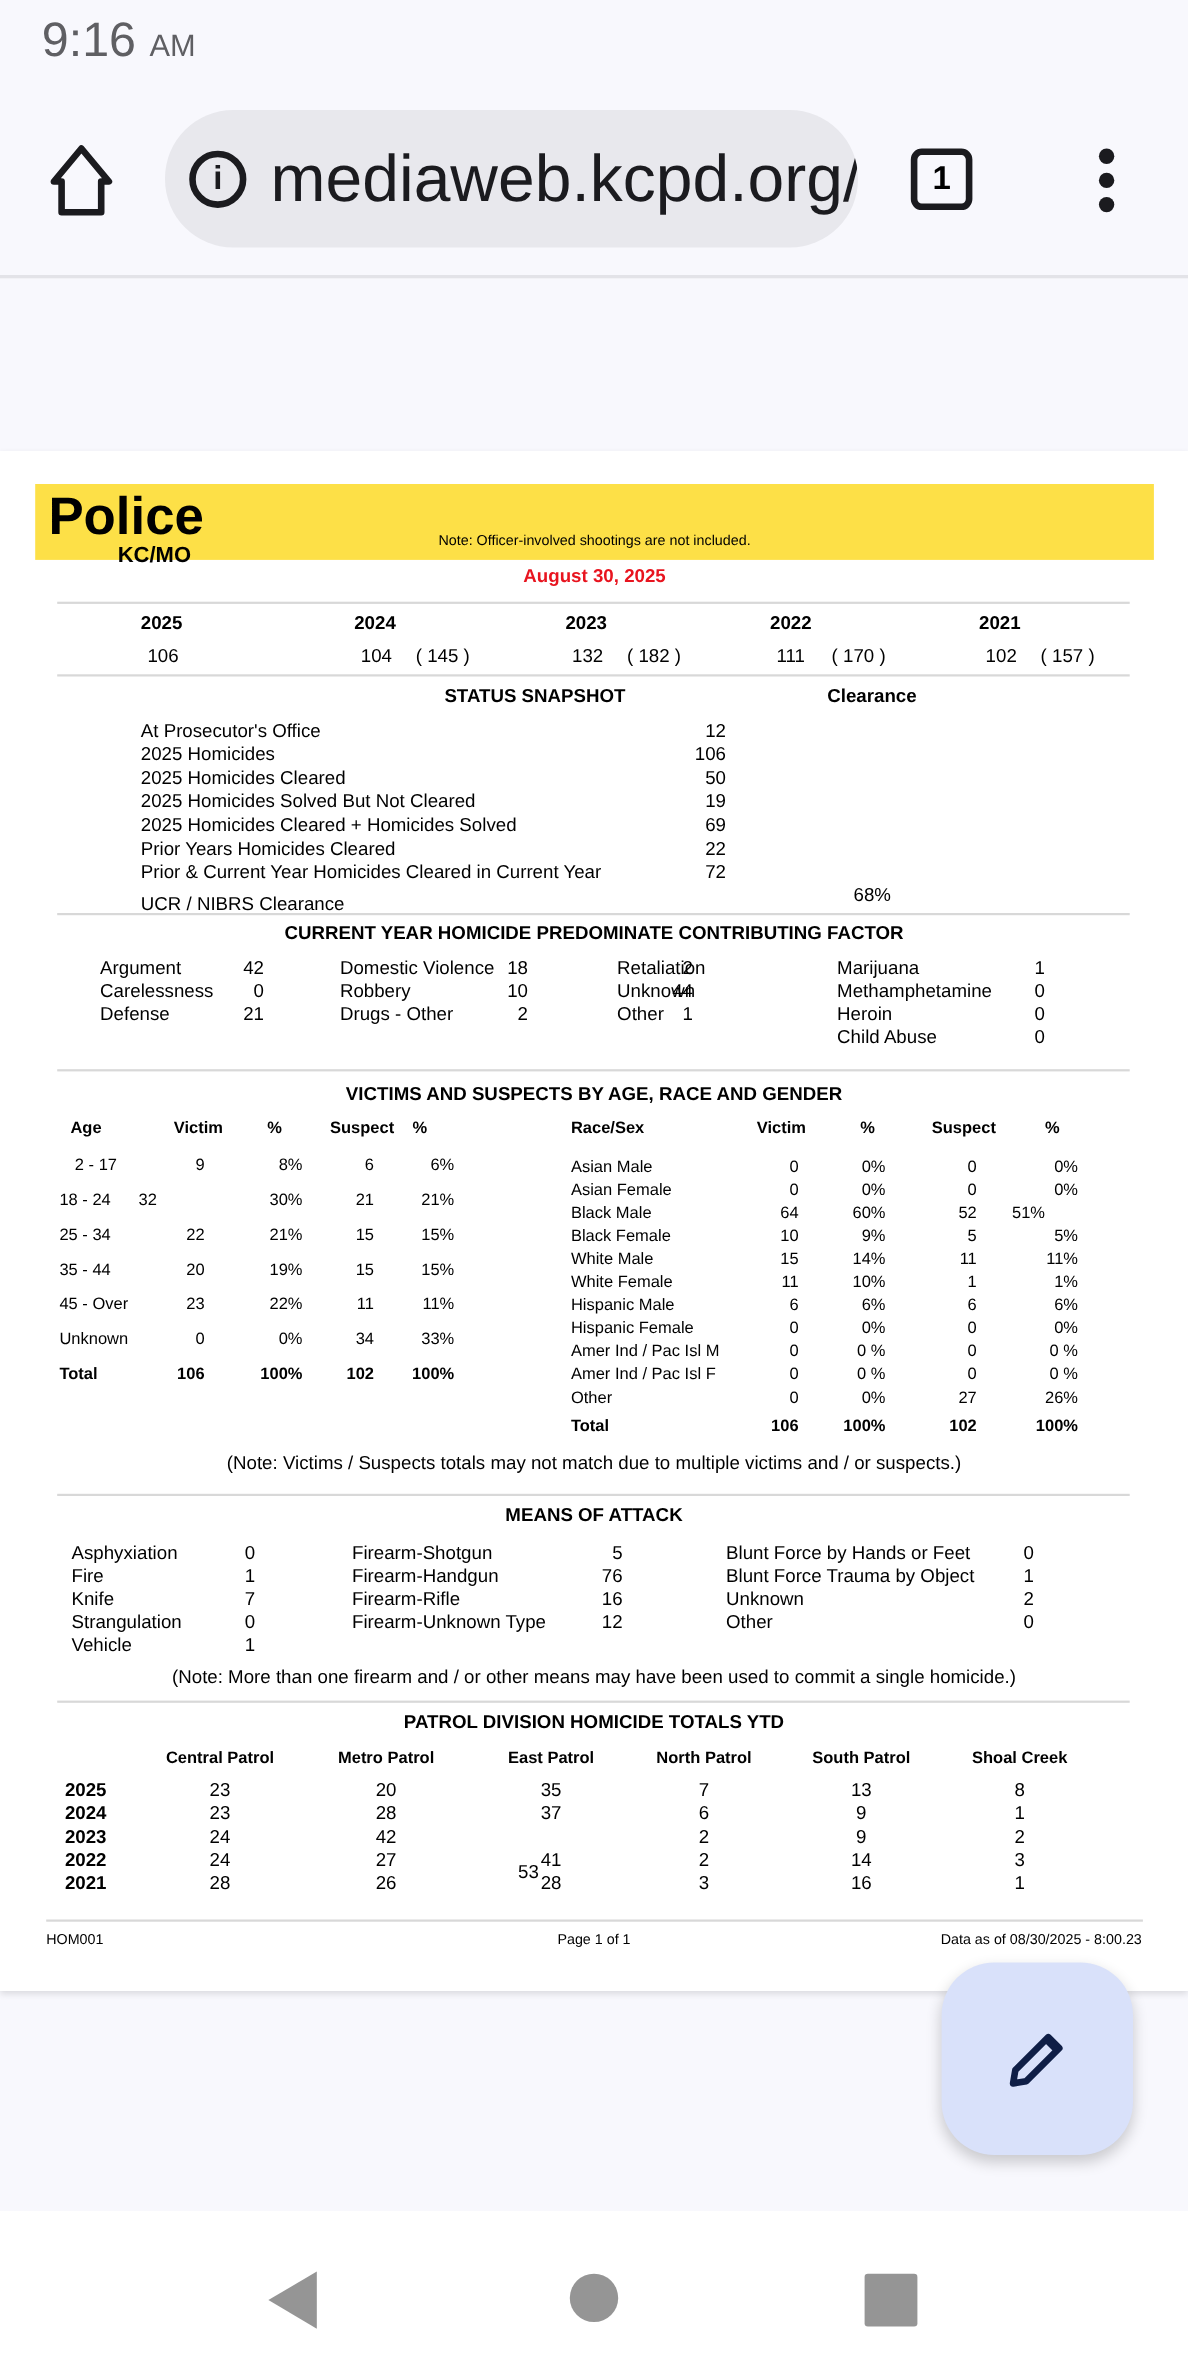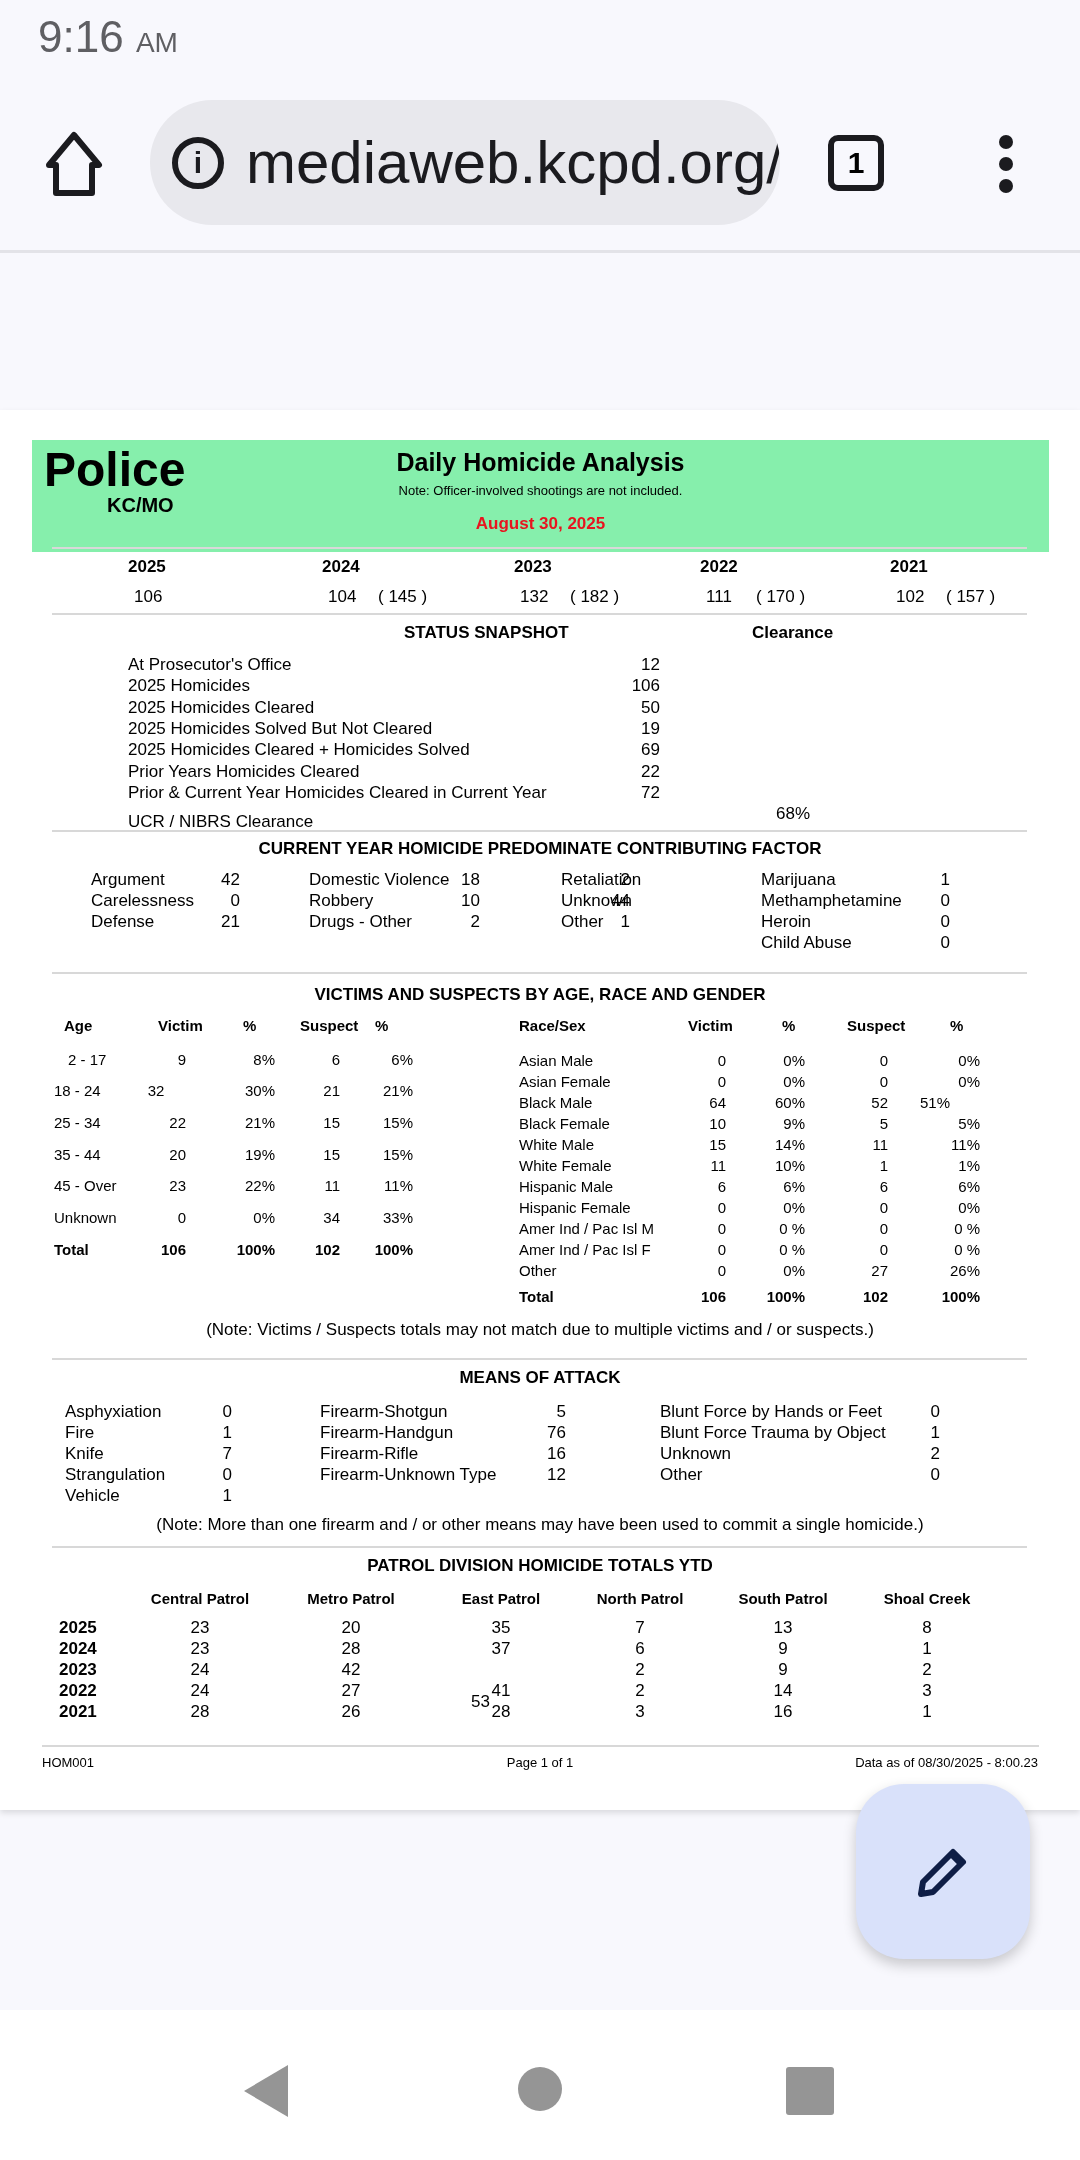--- a/index.html
+++ b/index.html
@@ -16,21 +16,21 @@
 .toolbar{position:absolute;left:0;top:75px;width:1080px;height:175px}
 .home{position:absolute;left:44px;top:55px;width:60px;height:70px}
 .urlbar{position:absolute;left:150px;top:25px;width:630px;height:125px;border-radius:62px;background:#e8e8ed;display:flex;align-items:center;overflow:hidden}
 .info{width:52px;height:52px;border:6px solid #1b1b1f;border-radius:50%;margin-left:22px;display:flex;align-items:center;justify-content:center;font-weight:bold;font-size:30px;color:#1b1b1f;flex:none}
 .url{font-size:60px;color:#1b1b1f;margin-left:22px;white-space:nowrap}
 .tabs{position:absolute;left:828px;top:60px;width:56px;height:56px;border:6px solid #1b1b1f;border-radius:10px;display:flex;align-items:center;justify-content:center;font-size:30px;font-weight:bold}
 .menu{position:absolute;left:990px;top:60px;width:32px;height:58px;display:flex;flex-direction:column;justify-content:space-between;align-items:center}
 .menu i{display:block;width:14px;height:14px;border-radius:50%;background:#1b1b1f}
 .divline{position:absolute;left:0;top:250px;width:1080px;height:3px;background:#e3e3e8}
 .page{position:absolute;left:0;top:410px;width:1080px;height:1400px;background:#fff;box-shadow:0 3px 6px rgba(0,0,0,.12)}
-.hdr{position:absolute;left:32px;top:30px;width:1017px;height:112px;background:#86efac}
+.hdr{position:absolute;left:32px;top:30px;width:1017px;height:69px;background:#fde047}
 .police{position:absolute;left:12px;top:2px;font-size:48px;font-weight:bold}
 .kcmo{position:absolute;left:75px;top:54px;font-size:20px;font-weight:bold}
 .title{position:absolute;left:0;right:0;top:8px;text-align:center;font-size:25px;font-weight:bold}
 .note1{position:absolute;left:0;right:0;top:43px;text-align:center;font-size:13px}
 .date{position:absolute;left:0;right:0;top:74px;text-align:center;font-size:17px;font-weight:bold;color:#e8141f}
 .addr{position:absolute;right:14px;top:2px;text-align:center;font-size:17px;font-weight:bold;line-height:21px}
 .hr{position:absolute;left:52px;width:975px;height:2px;background:#d8d8d8}
 .abs{position:absolute;font-size:17px;white-space:nowrap}
 .b{font-weight:bold}
 .sec{position:absolute;left:0;width:1080px;text-align:center;font-size:17px;font-weight:bold}
@@ -64,21 +64,20 @@
       <i></i>
       <i></i>
     </div>
 </div>
 <div class="divline"></div>
 
 <div class="page">
   <div class="hdr">
     <div class="police">Police</div>
     <div class="kcmo">KC/MO</div>
-    <div class="title">Daily Homicide Analysis</div>
     <div class="note1">Note: Officer-involved shootings are not included.</div>
     <div class="date">August 30, 2025</div>
   </div>
 
   <div class="hr" style="top:137px"></div>
   <div id="yearly">
       <div class="abs b" style="left:128px;top:147px">2025</div>
       <div class="abs" style="left:134px;top:177px">106</div>
       <div class="abs" style="left:184px;top:177px"></div>
       <div class="abs b" style="left:322px;top:147px">2024</div>
@@ -155,21 +154,21 @@
       <div class="abs b" style="font-size:15px;left:158px;top:607px">Victim</div>
       <div class="abs b" style="font-size:15px;left:243px;top:607px">%</div>
       <div class="abs b" style="font-size:15px;left:300px;top:607px">Suspect</div>
       <div class="abs b" style="font-size:15px;left:375px;top:607px">%</div>
       <div class="abs" style="font-size:15px;left:68px;top:641px">2 - 17</div>
       <div class="abs" style="font-size:15px;left:126px;width:60px;text-align:right;top:641px">9</div>
       <div class="abs" style="font-size:15px;left:215px;width:60px;text-align:right;top:641px">8%</div>
       <div class="abs" style="font-size:15px;left:280px;width:60px;text-align:right;top:641px">6</div>
       <div class="abs" style="font-size:15px;left:353px;width:60px;text-align:right;top:641px">6%</div>
       <div class="abs" style="font-size:15px;left:54px;top:672px">18 - 24</div>
-      <div class="abs" style="font-size:15px;left:126px;width:60px;text-align:center;top:672px">32</div>
+      <div class="abs" style="font-size:15px;left:126px;width:60px;text-align:left;top:672px">32</div>
       <div class="abs" style="font-size:15px;left:215px;width:60px;text-align:right;top:672px">30%</div>
       <div class="abs" style="font-size:15px;left:280px;width:60px;text-align:right;top:672px">21</div>
       <div class="abs" style="font-size:15px;left:353px;width:60px;text-align:right;top:672px">21%</div>
       <div class="abs" style="font-size:15px;left:54px;top:704px">25 - 34</div>
       <div class="abs" style="font-size:15px;left:126px;width:60px;text-align:right;top:704px">22</div>
       <div class="abs" style="font-size:15px;left:215px;width:60px;text-align:right;top:704px">21%</div>
       <div class="abs" style="font-size:15px;left:280px;width:60px;text-align:right;top:704px">15</div>
       <div class="abs" style="font-size:15px;left:353px;width:60px;text-align:right;top:704px">15%</div>
       <div class="abs" style="font-size:15px;left:54px;top:736px">35 - 44</div>
       <div class="abs" style="font-size:15px;left:126px;width:60px;text-align:right;top:736px">20</div>

